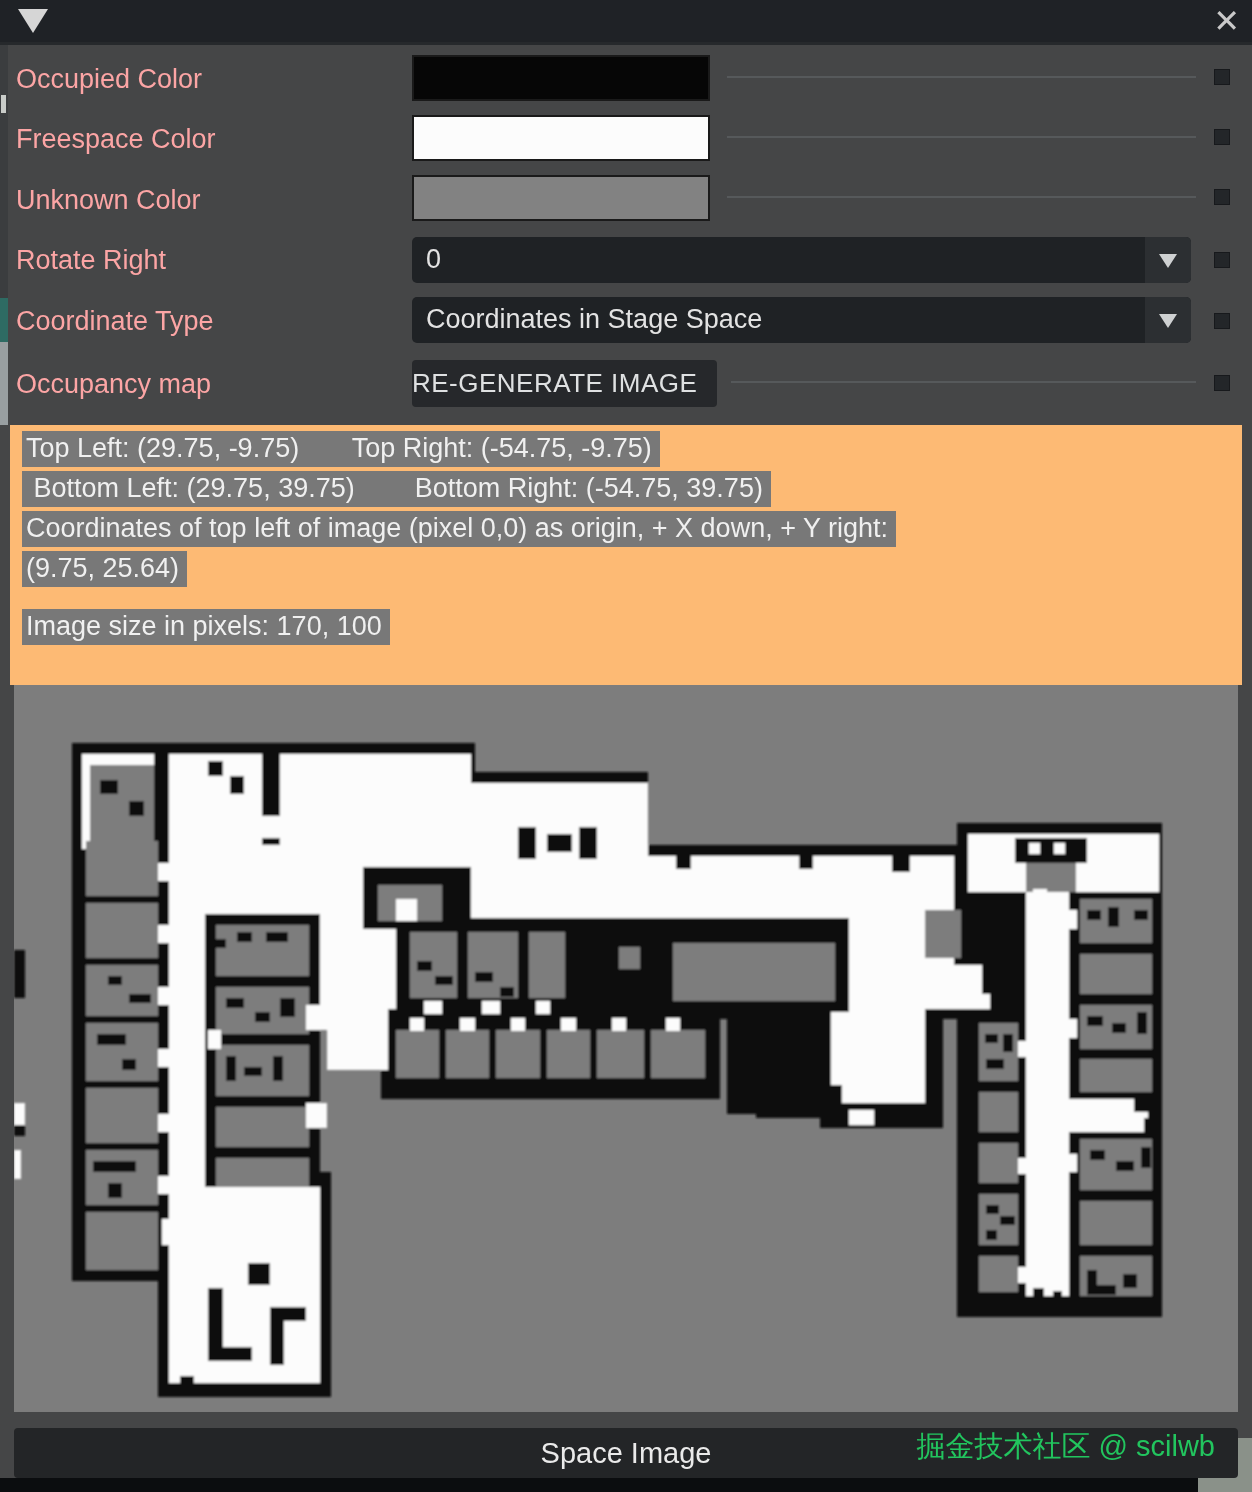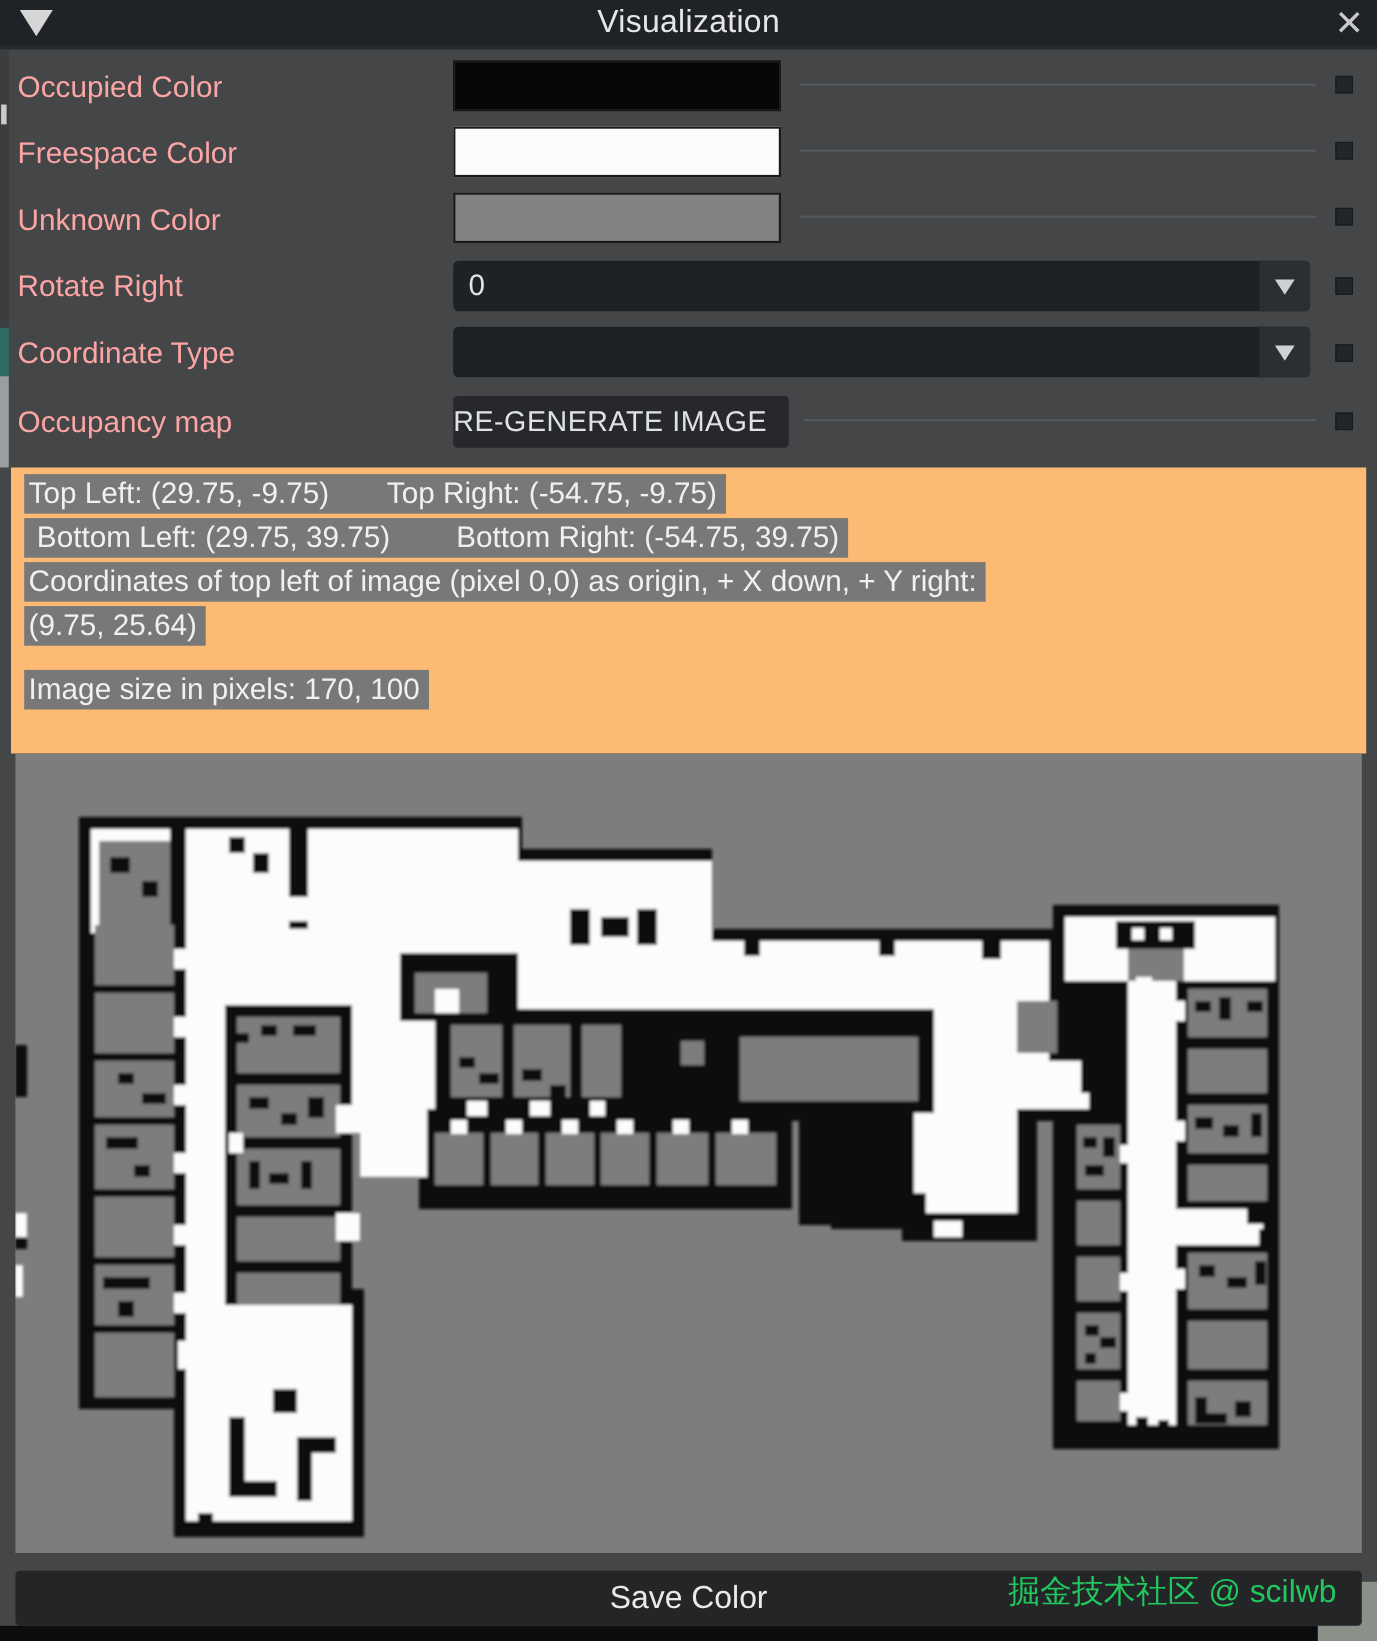--- a/index.html
+++ b/index.html
@@ -55,21 +55,20 @@
     border-radius:4px; color:#eaeaea; font-size:29px; text-align:center; line-height:50px; }
   .watermark { right:37px; top:1427px; font-size:29px; color:#22c55e; }
 </style>
 </head>
 <body>
 
 <div id="stage">
 
   <div class="abs titlebar"></div>
   <div class="abs collapse-tri"></div>
-  <div class="abs title">Visualization</div>
   <div class="abs close-x">✕</div>
   <div class="abs seam"></div>
 
   <div class="abs edge-strip"></div>
   <div class="abs edge-speck"></div>
   <div class="abs edge-teal"></div>
   <div class="abs edge-light"></div>
 
   <div class="abs row-label" style="top:64px">Occupied Color</div>
   <div class="abs swatch" style="top: 55px; background-color: rgb(6, 6, 6);"></div>
@@ -90,20 +89,21 @@
   <div class="abs dropdown" style="top:237px">
     <div class="dd-text">0</div>
     <div class="dd-arrowzone">
       <div class="dd-tri"></div>
     </div>
   </div>
   <div class="abs sq" style="top:252px"></div>
 
   <div class="abs row-label" style="top:306px">Coordinate Type</div>
   <div class="abs dropdown" style="top:297px">
+    <div class="dd-text">Coordinates in Stage Space</div>
     <div class="dd-arrowzone">
       <div class="dd-tri"></div>
     </div>
   </div>
   <div class="abs sq" style="top:313px"></div>
 
   <div class="abs row-label" style="top:369px">Occupancy map</div>
   <div class="abs regen-btn">RE-GENERATE IMAGE</div>
   <div class="abs line" style="left:731px; top:381px; width:465px"></div>
   <div class="abs sq" style="top:375px"></div>
@@ -310,16 +310,16 @@
           <rect x="146.5" y="46" width="1.2" height="2.5"></rect>
           <rect x="146.5" y="64.5" width="1.2" height="2.5"></rect>
           <rect x="20.5" y="73.5" width="1.8" height="3.5"></rect>
         </g>
       </g>
     </svg>
   </div>
 
   <div class="abs bottom-strip"></div>
   <div class="abs corner-patch"></div>
-  <div class="abs save-btn">Save Color</div>
+  <div class="abs save-btn">Space Image</div>
   <div class="abs watermark">掘金技术社区 @ scilwb</div>
 
 </div>
 
 </body></html>

